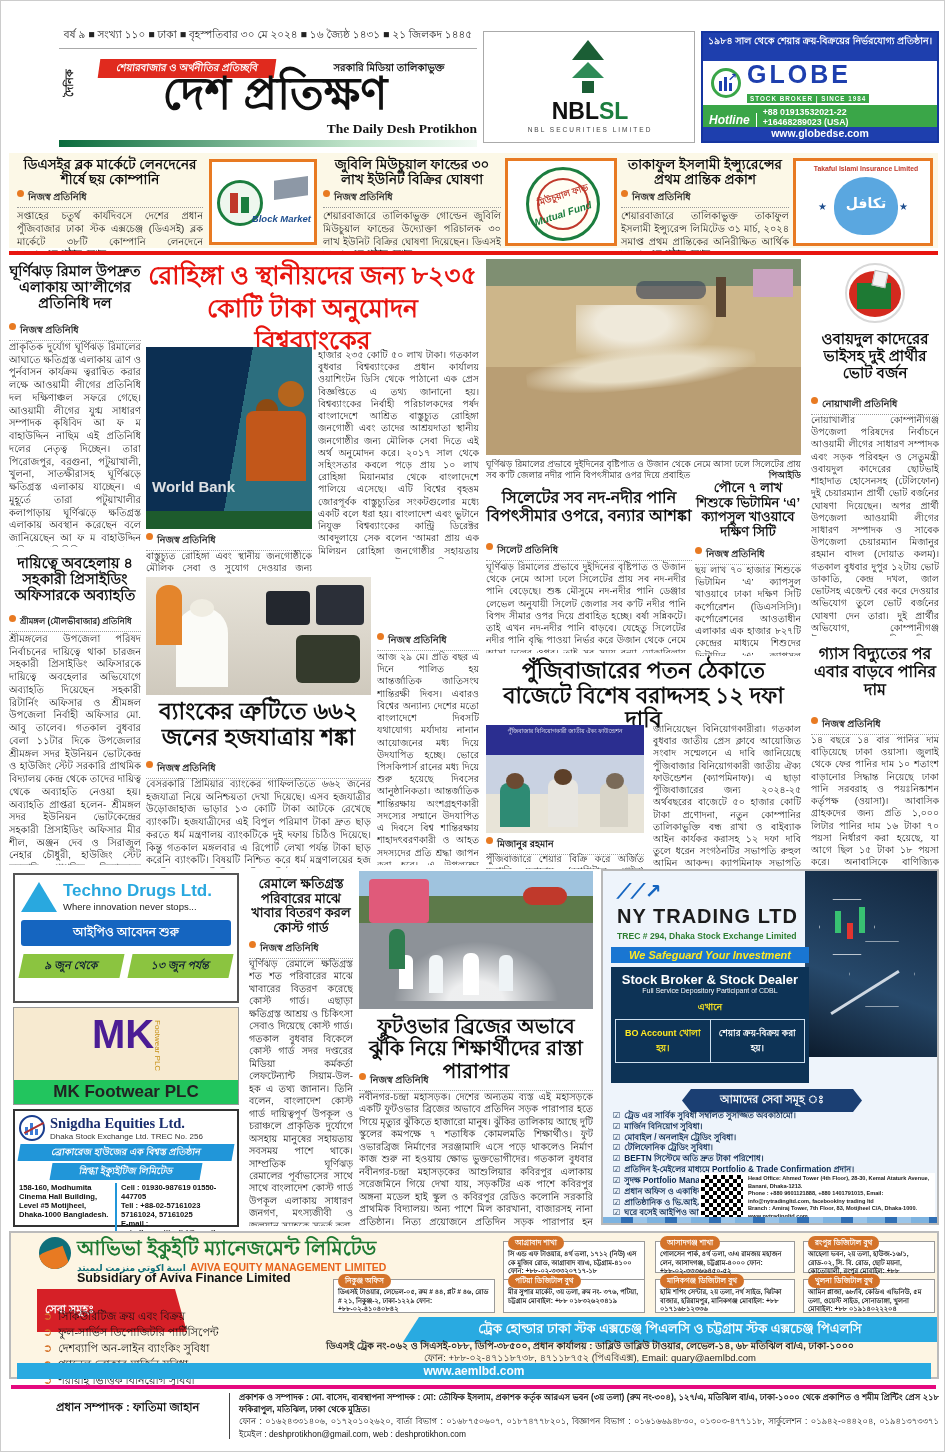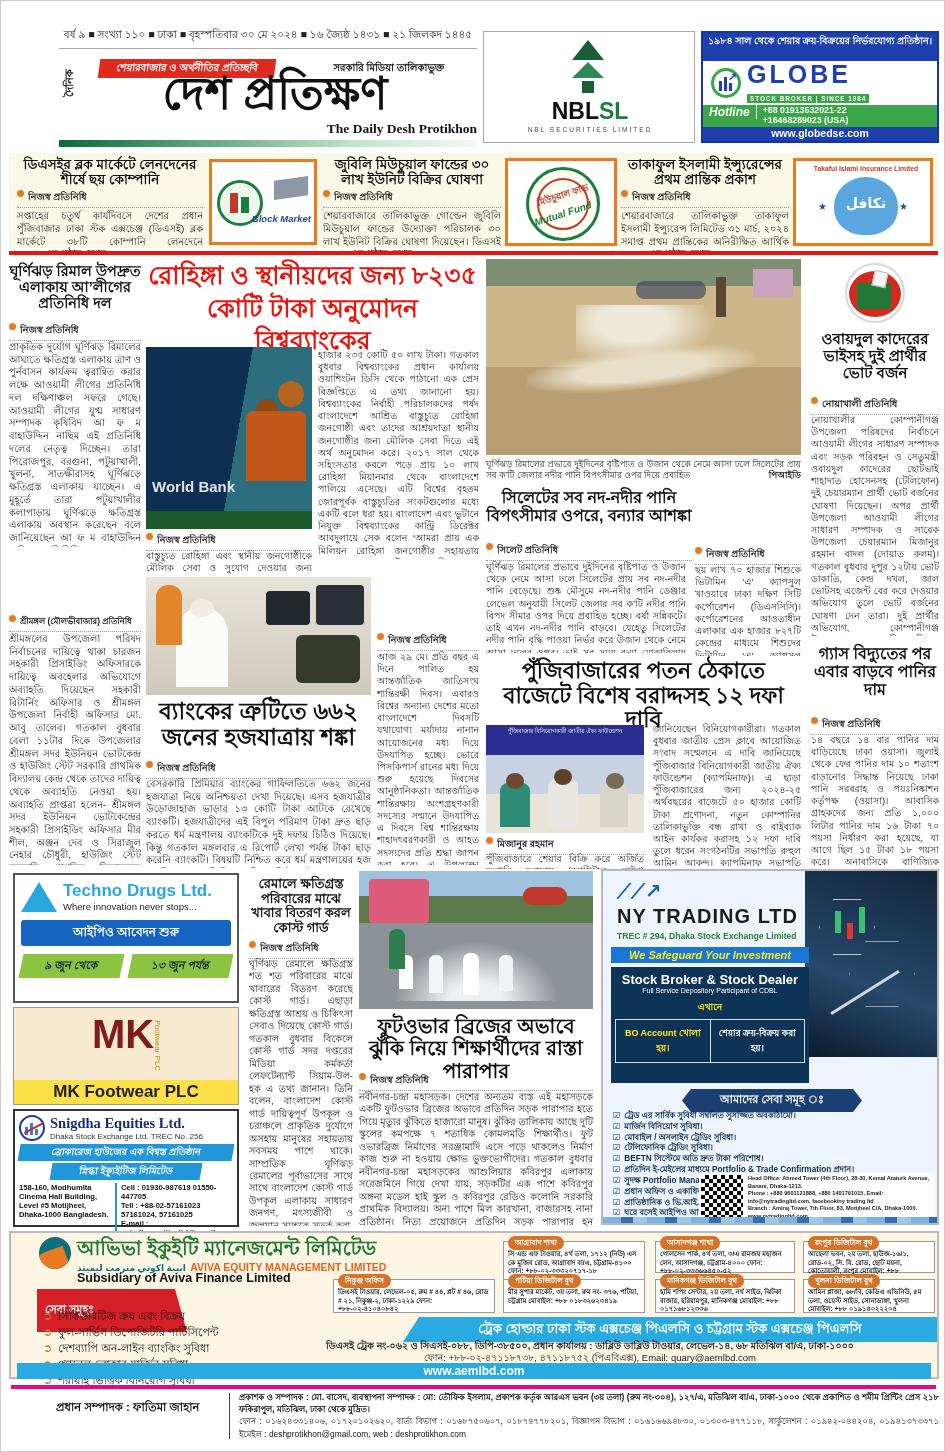--- a/index.html
+++ b/index.html
@@ -56,21 +56,21 @@
         <div style="position:absolute;left:5px;bottom:4px;width:3px;height:10px;background:#1e3fae"></div>
         <div style="position:absolute;left:10px;bottom:4px;width:3px;height:14px;background:#1e3fae"></div>
         <div style="position:absolute;left:15px;bottom:4px;width:3px;height:8px;background:#1e3fae"></div>
         <div style="position:absolute;right:1px;top:0;color:#1e3fae;font-size:11px;font-weight:700">↗</div>
       </div>
       <div style="flex:1">
         <div style="font-size:25px;font-weight:700;color:#1e3fae;letter-spacing:3px;line-height:1">GLOBE</div>
         <div style="background:#3aa648;color:#fff;font-size:6.3px;font-weight:700;letter-spacing:1px;padding:1px 3px;display:inline-block">STOCK BROKER | SINCE 1984</div>
       </div>
     </div>
-    <div style="height:22px;background:#3aa648;display:flex;align-items:flex-start;padding:0 6px;gap:6px">
+    <div style="height:22px;background:#3aa648;display:flex;align-items:flex-end;padding:0 6px;gap:6px">
       <span style="color:#fff;font-weight:700;font-style:italic;font-size:12px;border-right:1px solid #fff;padding-right:6px">Hotline</span>
       <span style="color:#fff;font-weight:700;font-size:8.8px;line-height:1.15"><span>+88 01913532021-22</span><br><span>+16468289023 (USA)</span></span>
     </div>
     <div style="height:14px;background:#1e3fae;color:#fff;font-weight:700;font-size:10.5px;text-align:center">www.globedse.com</div>
   </div>
 
   <div class="abs" style="left:8px;top:152px;width:929px;height:95px;background:#fcf8e7"></div>
 
   <div class="abs" style="left:16px;top:156px;width:186px">
     <div class="hd" style="font-size:13.5px">ডিএসইর ব্লক মার্কেটে লেনদেনের শীর্ষে ছয় কোম্পানি</div>
@@ -127,20 +127,21 @@
 
   <div class="abs" style="left:8px;top:250px;width:929px;height:4px;background:#e8150f"></div>
 
   <div class="abs hd" style="left:8px;top:262px;width:132px;font-size:14.5px">ঘূর্ণিঝড় রিমাল উপদ্রুত এলাকায় আ’লীগের প্রতিনিধি দল</div>
   <div class="abs b" style="left:8px;top:322px;width:132px">
       <span class="d"></span>
       <span>নিজস্ব প্রতিনিধি</span>
     </div>
   <div class="abs tx" style="left:8px;top:340px;width:132px;height:206px"><span>প্রাকৃতিক দুর্যোগ ঘূর্ণিঝড় রিমালের আঘাতে ক্ষতিগ্রস্ত এলাকায় ত্রাণ ও পুর্নবাসন কার্যক্রম ত্বরান্বিত করার লক্ষে আওয়ামী লীগের প্রতিনিধি দল দক্ষিণাঞ্চল সফরে গেছে। আওয়ামী লীগের যুগ্ম সাধারণ সম্পাদক কৃষিবিদ আ ফ ম বাহাউদ্দিন নাছিম এই প্রতিনিধি দলের নেতৃত্ব দিচ্ছেন। তারা পিরোজপুর, বরগুনা, পটুয়াখালী, খুলনা, সাতক্ষীরাসহ ঘূর্ণিঝড়ে ক্ষতিগ্রস্ত এলাকায় যাচ্ছেন। এ মুহূর্তে তারা পটুয়াখালীর কলাপাড়ায় ঘূর্ণিঝড়ে ক্ষতিগ্রস্ত এলাকায় অবস্থান করেছেন বলে জানিয়েছেন আ ফ ম বাহাউদ্দিন নাছিম। প্রতিনিধি দলে আছেন আওয়ামী লীগের সাংগঠনিক সম্পাদক আফজাল হোসেন, আন্তর্জাতিক সম্পাদক শাম্মী আহমেদ,</span> </div>
 
+  <div class="abs hd" style="left:8px;top:554px;width:132px;font-size:14.5px">দায়িত্বে অবহেলায় ৪ সহকারী প্রিসাইডিং অফিসারকে অব্যাহতি</div>
   <div class="abs b" style="left:8px;top:614px;width:132px;font-size:8.4px">
       <span class="d"></span>
       <span>শ্রীমঙ্গল (মৌলভীবাজার) প্রতিনিধি</span>
     </div>
   <div class="abs tx" style="left:8px;top:632px;width:132px;height:232px"><span>শ্রীমঙ্গলের উপজেলা পরিষদ নির্বাচনের দায়িত্বে থাকা চারজন সহকারী প্রিসাইডিং অফিসারকে দায়িত্বে অবহেলার অভিযোগে অব্যাহতি দিয়েছেন সহকারী রিটার্নিং অফিসার ও শ্রীমঙ্গল উপজেলা নির্বাহী অফিসার মো. আবু তালেব। গতকাল বুধবার বেলা ১১টার দিকে উপজেলার শ্রীমঙ্গল সদর ইউনিয়ন ভোটকেন্দ্র ও হাউজিং স্টেট সরকারি প্রাথমিক বিদ্যালয় কেন্দ্র থেকে তাদের দায়িত্ব থেকে অব্যাহতি নেওয়া হয়। অব্যাহতি প্রাপ্তরা হলেন- শ্রীমঙ্গল সদর ইউনিয়ন ভোটকেন্দ্রের সহকারী প্রিসাইডিং অফিসার মীর শীল, অঞ্জন দেব ও সিরাজুল নেহার চৌধুরী, হাউজিং স্টেট সরকারি প্রাথমিক বিদ্যালয়ের সহকারী প্রিসাইডিং অফিসার প্রশান্ত কুমার দেব। সদর ইউনিয়ন ভোটকেন্দ্রের প্রিসাইডিং</span> </div>
 
   <div class="abs hd red" style="left:145px;top:258px;width:333px;font-size:25px;line-height:1.3">রোহিঙ্গা ও স্থানীয়দের জন্য ৮২৩৫ কোটি টাকা অনুমোদন বিশ্বব্যাংকের</div>
   <div class="ph" style="left:145px;top:346px;width:166px;height:182px;background:linear-gradient(100deg,#0c2f52 0 54%,#2c6e7e 54% 100%)">
     <div style="position:absolute;right:8px;top:34px;width:26px;height:26px;border-radius:50%;background:#b5651d"></div>
     <div style="position:absolute;right:34px;top:52px;width:22px;height:22px;border-radius:50%;background:#8d4a12"></div>
@@ -184,20 +185,21 @@
     <div style="position:absolute;left:40px;top:90px;width:230px;height:40px;background:radial-gradient(ellipse,#e8dfc8 0 40%,rgba(232,223,200,0) 75%);transform:rotate(-6deg)"></div>
   </div>
   <div class="abs cap" style="left:485px;top:458px;width:315px;height:24px"><span>ঘূর্ণিঝড় রিমালের প্রভাবে দুইদিনের বৃষ্টিপাত ও উজান থেকে নেমে আসা ঢলে সিলেটের প্রায় সব ক’টি জেলার নদীর পানি বিপৎসীমার ওপর দিয়ে প্রবাহিত</span> <b style="float:right">পিআইডি</b></div>
   <div class="abs hd" style="left:485px;top:488px;width:206px;font-size:16px">সিলেটের সব নদ-নদীর পানি বিপৎসীমার ওপরে, বন্যার আশঙ্কা</div>
   <div class="abs b" style="left:485px;top:542px;width:206px">
       <span class="d"></span>
       <span>সিলেট প্রতিনিধি</span>
     </div>
   <div class="abs tx" style="left:485px;top:560px;width:200px;height:92px;font-size:9.4px"><span>ঘূর্ণিঝড় রিমালের প্রভাবে দুইদিনের বৃষ্টিপাত ও উজান থেকে নেমে আসা ঢলে সিলেটের প্রায় সব নদ-নদীর পানি বেড়েছে। শুষ্ক মৌসুমে নদ-নদীর পানি ডেঞ্জার লেভেল অনুযায়ী সিলেট জেলার সব ক’টি নদীর পানি বিপদ সীমার ওপর দিয়ে প্রবাহিত হচ্ছে। বর্ষা সন্নিকটে। তাই এখন নদ-নদীর পানি বাড়বে। যেহেতু সিলেটের নদীর পানি বৃদ্ধি পাওয়া নির্ভর করে উজান থেকে নেমে আসা ঢলের ওপর। তাই সব সময় বন্যা মোকাবিলায় প্রস্তুত থাকতে হবে বলে জানিয়েছে পানি উন্নয়ন বোর্ডের সিলেট কার্যালয়ের নির্বাহী প্রকৌশলী দীপক রঞ্জন দাস। এদিকে, গত দুই দিনের টানা বৃষ্টি ও পাহাড়ি ঢলে সিলেটের জৈন্তাপুর উপজেলার নিম্নাঞ্চল প্লাবিত হয়েছে।</span> </div>
 
+  <div class="abs hd" style="left:694px;top:480px;width:106px;font-size:13px">পৌনে ৭ লাখ শিশুকে ভিটামিন ‘এ’ ক্যাপসুল খাওয়াবে দক্ষিণ সিটি</div>
   <div class="abs b" style="left:694px;top:546px;width:106px">
       <span class="d"></span>
       <span>নিজস্ব প্রতিনিধি</span>
     </div>
   <div class="abs tx" style="left:694px;top:563px;width:106px;height:92px;font-size:9.4px"><span>ছয় লাখ ৭০ হাজার শিশুকে ভিটামিন ‘এ’ ক্যাপসুল খাওয়াবে ঢাকা দক্ষিণ সিটি কর্পোরেশন (ডিএসসিসি)। কর্পোরেশনের আওতাধীন এলাকার এক হাজার ৮২৭টি কেন্দ্রের মাধ্যমে শিশুদের ভিটামিন ‘এ’ ক্যাপসুল খাওয়ানো হবে। আগামী শনিবার (১ জুন) সকাল</span> </div>
 
   <div class="abs hd" style="left:485px;top:658px;width:315px;font-size:22px">পুঁজিবাজারের পতন ঠেকাতে বাজেটে বিশেষ বরাদ্দসহ ১২ দফা দাবি</div>
   <div class="ph" style="left:485px;top:724px;width:158px;height:108px;background:linear-gradient(180deg,#c9d2e2 0 64%,#e8e4d8 64% 100%)">
     <div style="position:absolute;left:0;top:0;width:100%;height:30px;background:#2b2e90;color:#fff;font-size:5.8px;text-align:center;padding-top:3px;line-height:1.3">পুঁজিবাজার বিনিয়োগকারী জাতীয় ঐক্য ফাউন্ডেশন</div>
     <div style="position:absolute;left:14px;bottom:6px;width:30px;height:44px;background:#2e8b74;border-radius:8px 8px 0 0"></div>
@@ -242,23 +244,23 @@
       </div>
     </div>
     <div style="margin-top:8px;background:#1565c0;color:#fff;font-weight:700;font-size:12px;text-align:center;padding:3px 0;border-radius:3px">আইপিও আবেদন শুরু</div>
     <div style="margin-top:8px;display:flex;gap:8px">
       <div class="gcell" style="flex:1;height:24px;transform:skewX(-12deg)">৯ জুন থেকে</div>
       <div class="gcell" style="flex:1;height:24px;transform:skewX(-12deg)">১৩ জুন পর্যন্ত</div>
     </div>
   </div>
 
   <div class="abs" style="left:12px;top:1006px;width:226px;height:98px;border:1px solid #999;background:#f7ead0">
-    <div style="position:absolute;left:78px;top:4px;font-size:40px;font-weight:700;color:#7f1d1d">MK</div>
+    <div style="position:absolute;left:78px;top:4px;font-size:40px;font-weight:700;color:#4c1d95">MK</div>
     <div style="position:absolute;left:148px;top:12px;font-size:8px;color:#c79015;transform:rotate(90deg);transform-origin:left top">Footwear PLC</div>
-    <div style="position:absolute;left:0;bottom:0;width:100%;background:#fde047;color:#222;font-size:17px;font-weight:700;text-align:center;padding:2px 0">MK Footwear PLC</div>
+    <div style="position:absolute;left:0;bottom:0;width:100%;background:#22c55e;color:#222;font-size:17px;font-weight:700;text-align:center;padding:2px 0">MK Footwear PLC</div>
   </div>
 
   <div class="abs" style="left:12px;top:1108px;width:226px;height:118px;border:2px solid #333;background:#fff;padding:4px">
     <div style="display:flex;gap:5px;align-items:center">
       <div style="width:26px;height:26px;border-radius:50%;border:2px solid #1a3e8f;position:relative;flex:0 0 auto">
         <div style="position:absolute;left:4px;bottom:4px;width:3px;height:8px;background:#3d7bd6"></div>
         <div style="position:absolute;left:9px;bottom:4px;width:3px;height:12px;background:#3d7bd6"></div>
         <div style="position:absolute;left:14px;bottom:4px;width:3px;height:6px;background:#3d7bd6"></div>
         <div style="position:absolute;left:2px;top:10px;width:22px;height:2px;background:#b03030;transform:rotate(-28deg)"></div>
       </div>

